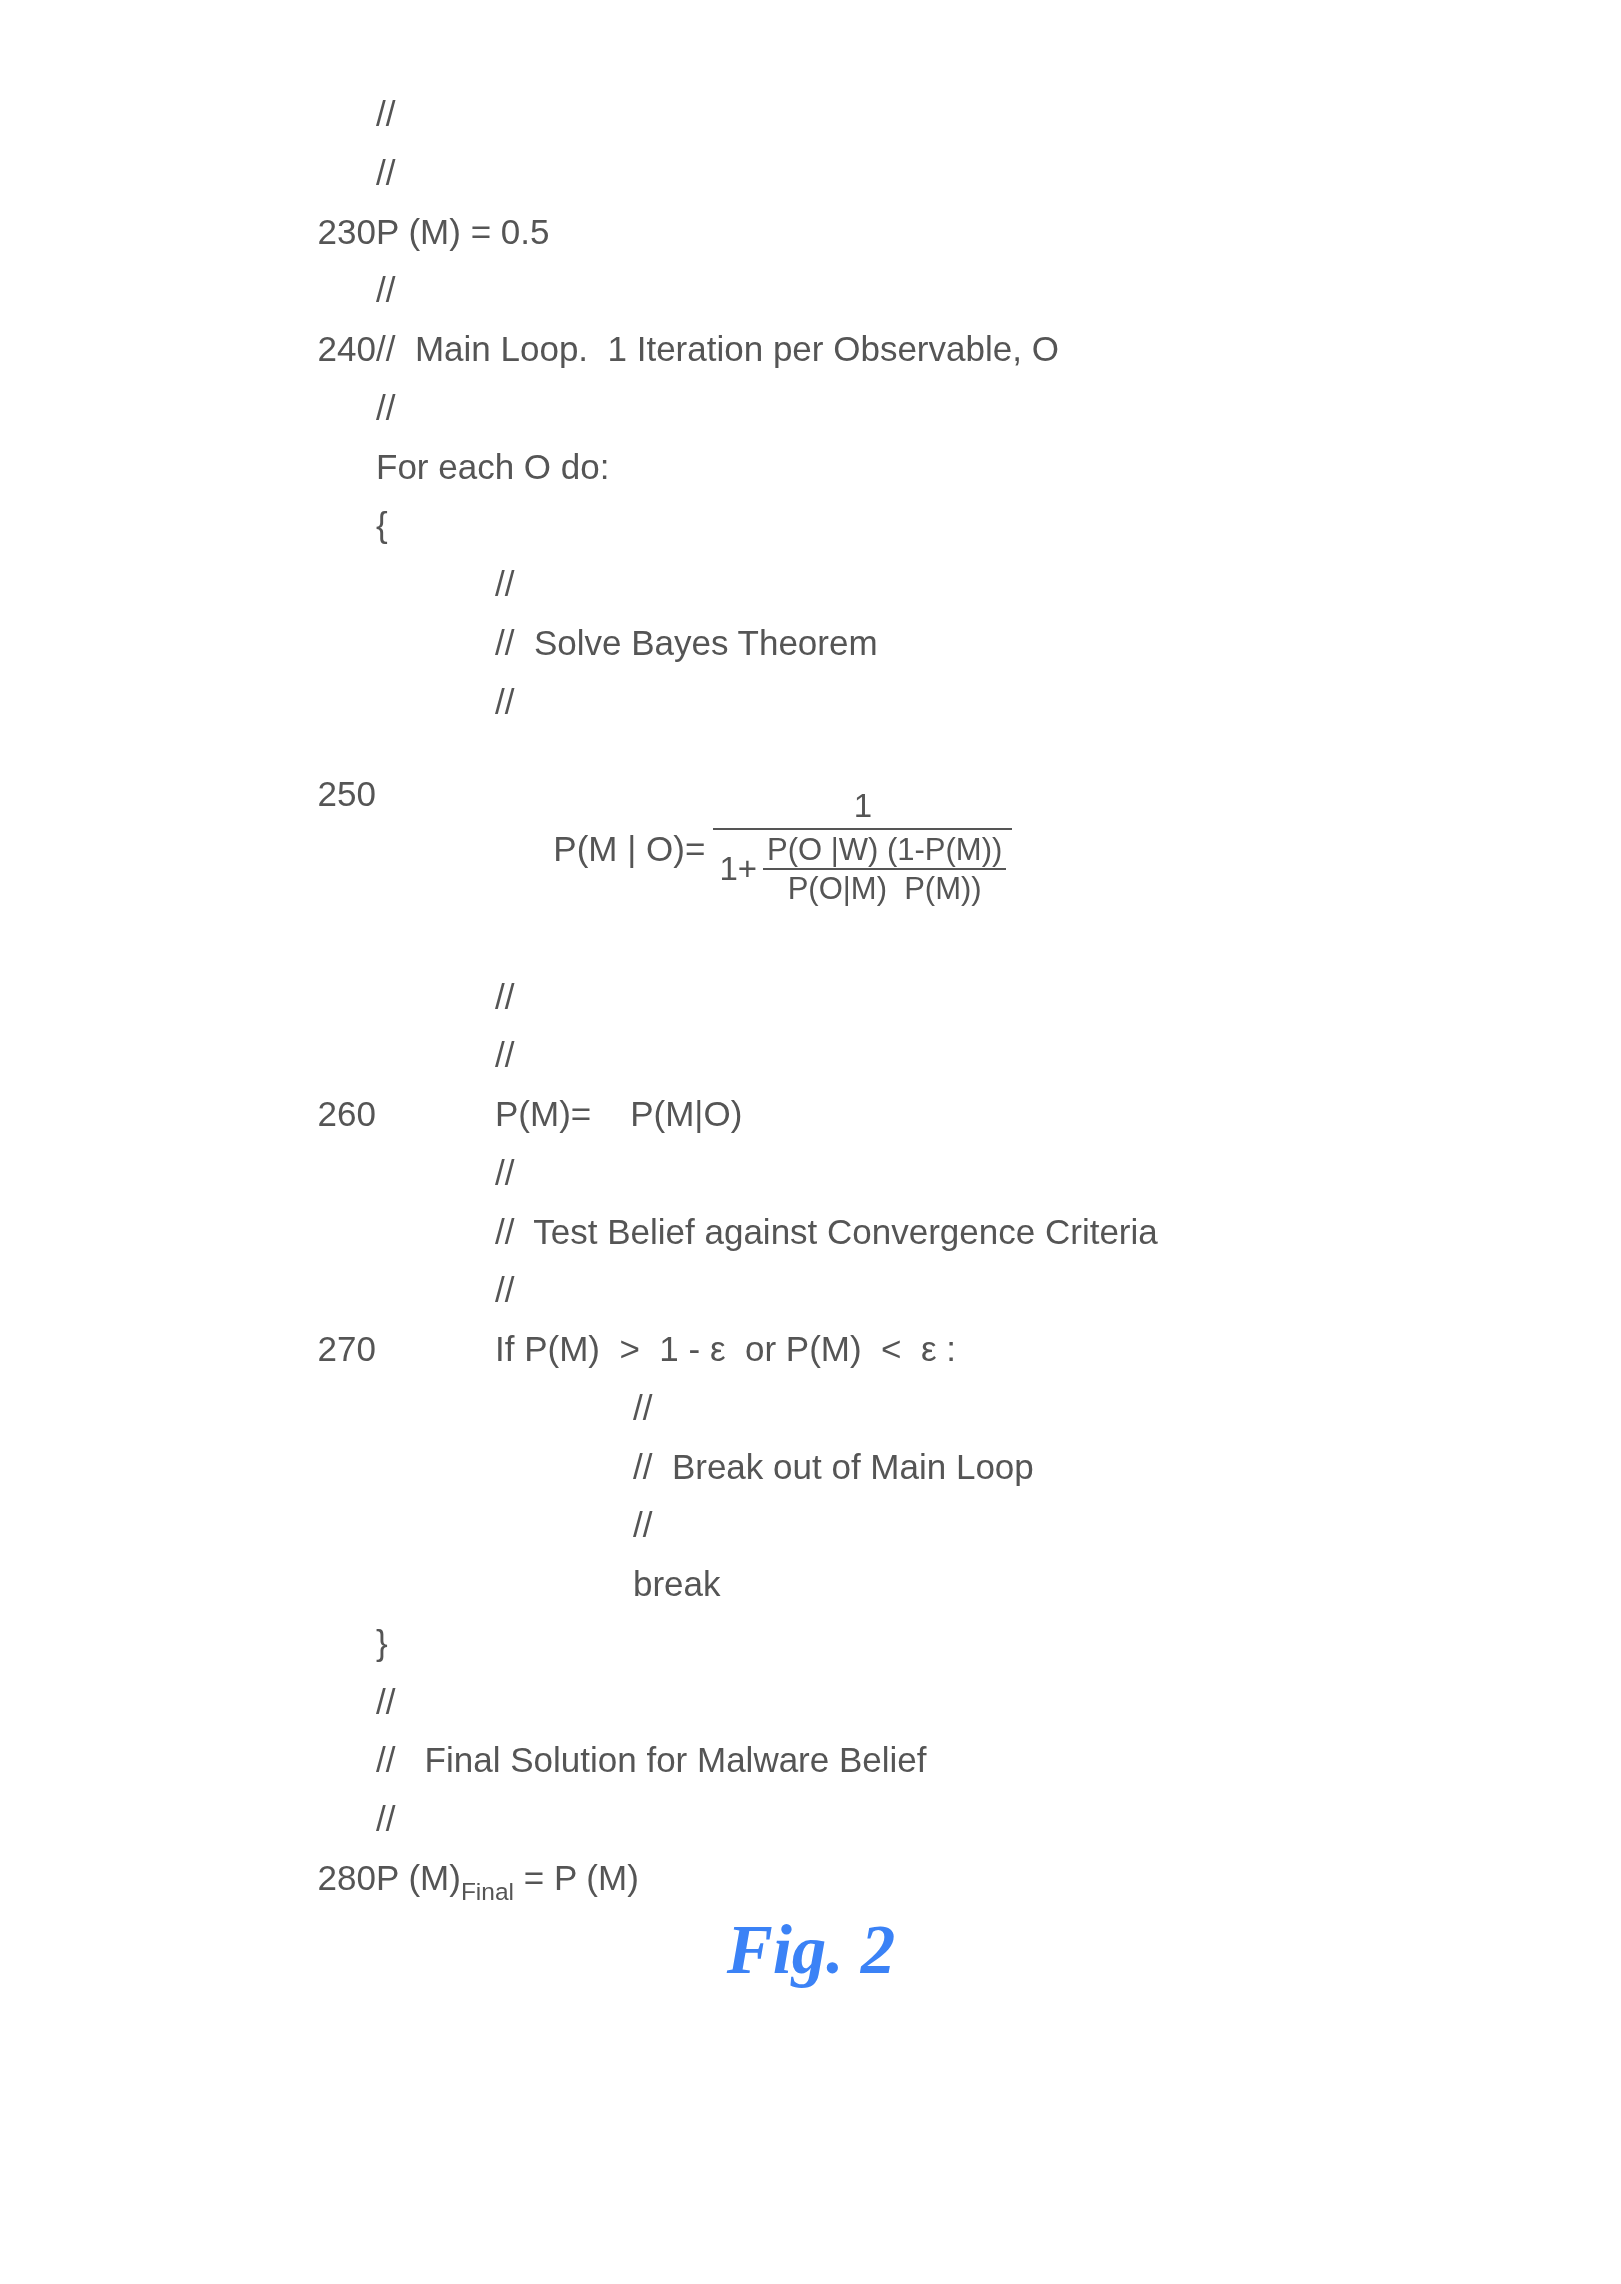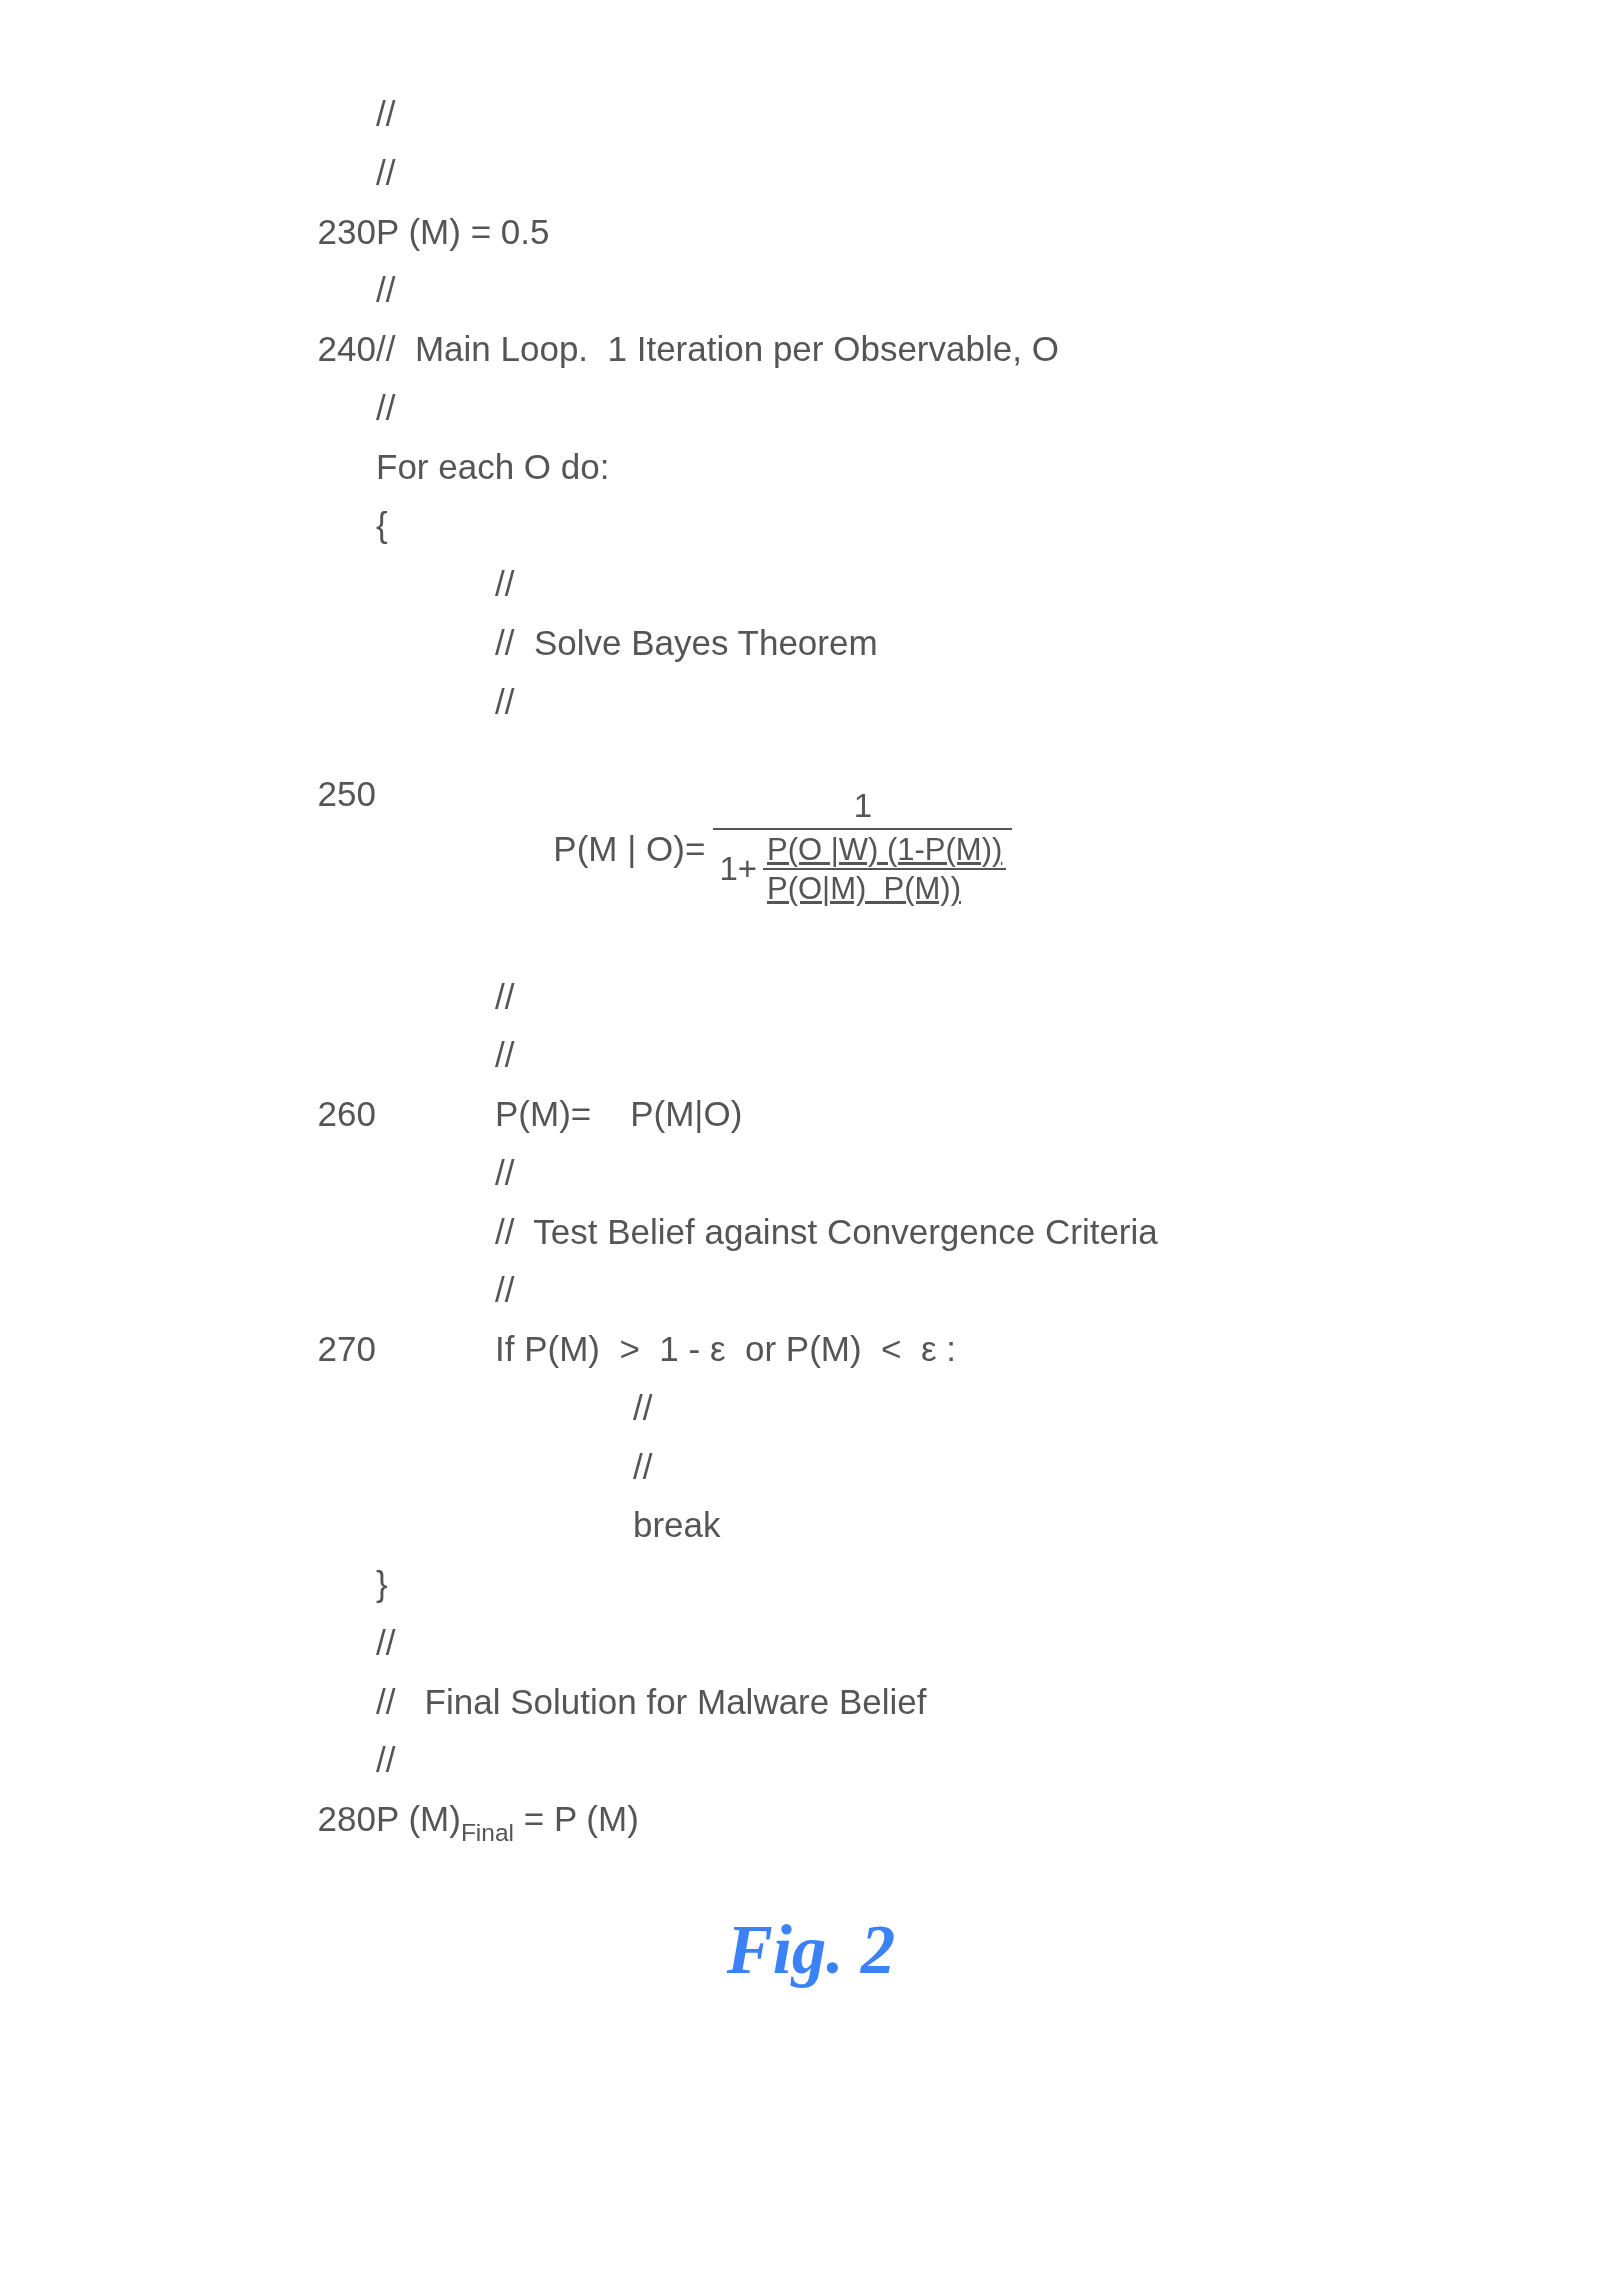--- a/index.html
+++ b/index.html
@@ -59,25 +59,24 @@
     }
     .fraction .den {
       border-top: 2.5px solid #555;
       padding: 2px 6px 0 6px;
       display: flex;
       align-items: center;
     }
     .inner-fraction {
       display: inline-flex;
       flex-direction: column;
-      align-items: flex-start;
+      align-items: center;
       font-size: 31px;
       margin-left: 6px;
       line-height: 1.15;
-      text-decoration: underline;
     }
     .inner-fraction .num2 {
       border-bottom: 2.5px solid #555;
       padding: 0 4px 1px 4px;
     }
     .inner-fraction .den2 {
       padding: 1px 4px 0 4px;
     }
     
     .sub {
@@ -196,20 +195,24 @@
   <div class="line">
       <span class="lineno">270</span>
       <span class="code indent2">If P(M)  &gt;  1 - ε  or P(M)  &lt;  ε :</span>
     </div>
   <div class="line">
       <span class="lineno"></span>
       <span class="code indent3">//</span>
     </div>
   <div class="line">
       <span class="lineno"></span>
+      <span class="code indent3">//  Break out of Main Loop</span>
+    </div>
+  <div class="line">
+      <span class="lineno"></span>
       <span class="code indent3">//</span>
     </div>
   <div class="line">
       <span class="lineno"></span>
       <span class="code indent3">break</span>
     </div>
   <div class="line">
       <span class="lineno"></span>
       <span class="code indent1">}</span>
     </div>

